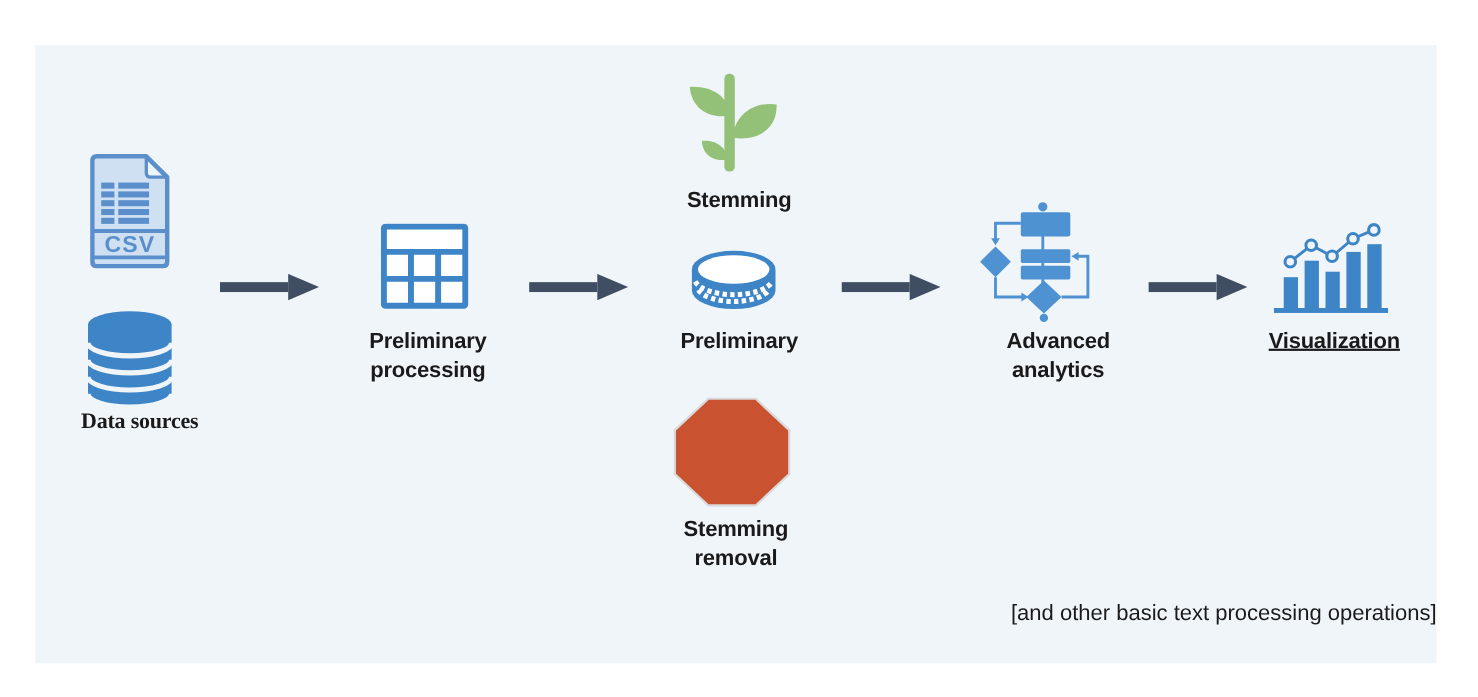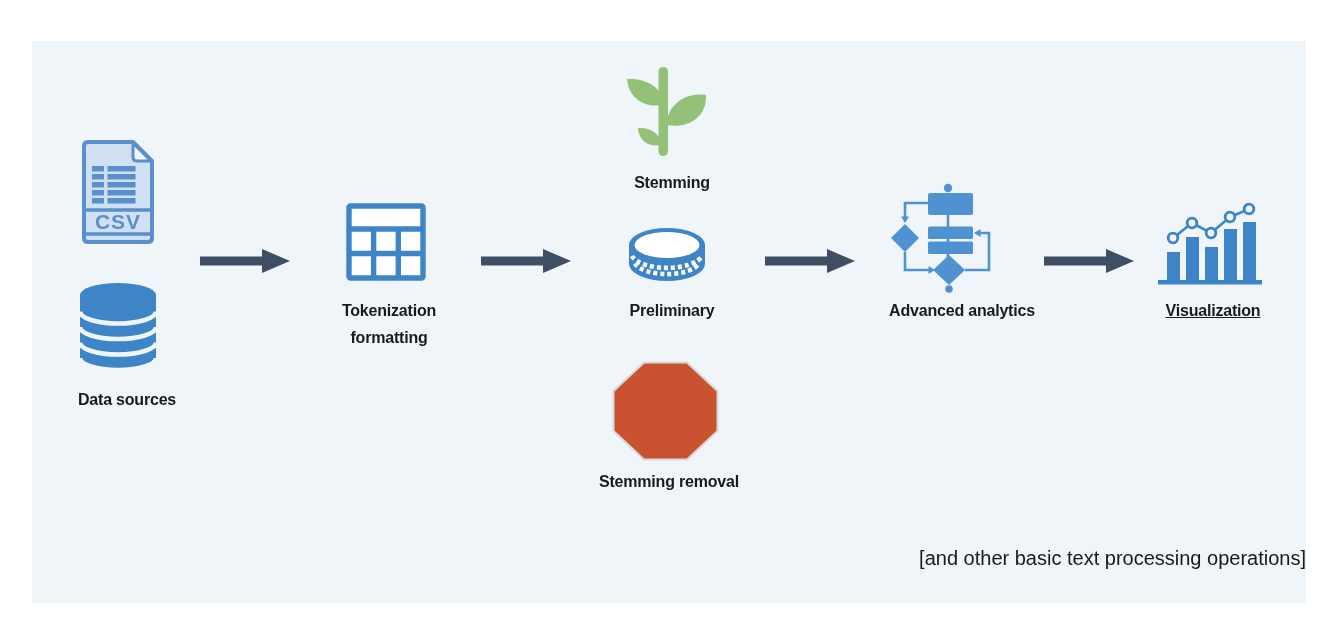--- a/index.html
+++ b/index.html
@@ -9,21 +9,21 @@
     font-family:"Liberation Sans",sans-serif;
     color:var(--text,#1a1a1a);
   }
   .panel{
     position:absolute;left:32px;top:41px;width:1274px;height:562px;
     background:var(--panel_bg,#f0f5fa);
   }
   .abs{position:absolute;}
   .node-label{
     position:absolute;text-align:center;
-    font-size:16px;font-weight:700;line-height:27px;
+    font-size:20px;font-weight:700;line-height:27px;
     color:var(--text,#1a1a1a);letter-spacing:-0.2px;
   }
   .caption{
     position:absolute;left:32px;top:547px;width:1274px;text-align:right;
     font-size:20px;font-weight:400;color:var(--text,#1a1a1a);
   }
   svg{display:block;}
   .arrow-svg{fill:var(--arrow,#3f4e63);}
   .blue-fill{fill:var(--blue,#3d85c6);}
   .blue-stroke{stroke:var(--blue,#3d85c6);}
@@ -67,36 +67,36 @@
 </svg>
 
 <svg class="abs" style="left:77px;top:281px;" width="82" height="92" viewBox="0 0 82 92">
   <path class="blue-fill" d="M3 14 a38 12 0 0 1 76 0 v64 a38 12 0 0 1 -76 0 z"></path>
   <path class="gap-arc" d="M3 30.5 a38 12 0 0 0 76 0"></path>
   <path class="gap-arc" d="M3 46 a38 12 0 0 0 76 0"></path>
   <path class="gap-arc" d="M3 61.5 a38 12 0 0 0 76 0"></path>
   <path class="gap-arc" d="M3 77 a38 12 0 0 0 76 0"></path>
 </svg>
 
-<div class="node-label" style="left:37px;top:386px;width:180px;">Data sources</div>
+<div class="node-label" style="left:37px;top:370px;width:180px;font-family:Liberation Serif, serif;">Data sources</div>
 
 <svg class="abs arrow-svg" style="left:200px;top:249px;" width="90" height="24" viewBox="0 0 90 24">
   <rect x="0" y="7.5" width="62" height="9"></rect>
     <polygon points="62,0 90,12 62,24"></polygon>
 </svg>
 
 <svg class="abs" style="left:346px;top:203px;" width="80" height="78" viewBox="0 0 80 78">
   <rect x="3" y="3" width="74" height="72" rx="1.5" class="tbl" fill="#ffffff" style="fill:#ffffff"></rect>
   <line class="tbl" x1="3" y1="26" x2="77" y2="26"></line>
   <line class="tbl" x1="27.6" y1="26" x2="27.6" y2="75"></line>
   <line class="tbl" x1="52.3" y1="26" x2="52.3" y2="75"></line>
   <line class="tbl" x1="3" y1="50.5" x2="77" y2="50.5"></line>
 </svg>
 
-<div class="node-label" style="left:309px;top:297px;width:160px;">Tokenization formatting</div>
+<div class="node-label" style="left:309px;top:297px;width:160px;">Preliminary processing</div>
 
 <svg class="abs arrow-svg" style="left:481px;top:249px;" width="90" height="24" viewBox="0 0 90 24">
   <rect x="0" y="7.5" width="62" height="9"></rect>
     <polygon points="62,0 90,12 62,24"></polygon>
 </svg>
 
 <svg class="abs" style="left:618px;top:64px;" width="95" height="95" viewBox="0 0 95 95">
   <rect class="leaf" x="40.5" y="3" width="9.5" height="89" rx="4.5"></rect>
   <path class="leaf" d="M45 41 C28 44 11 36 9 15 C31 14 45 25 45 41 Z"></path>
   <path class="leaf" d="M48 61 C50 39 69 28 88 31 C89 54 69 65 48 61 Z"></path>

